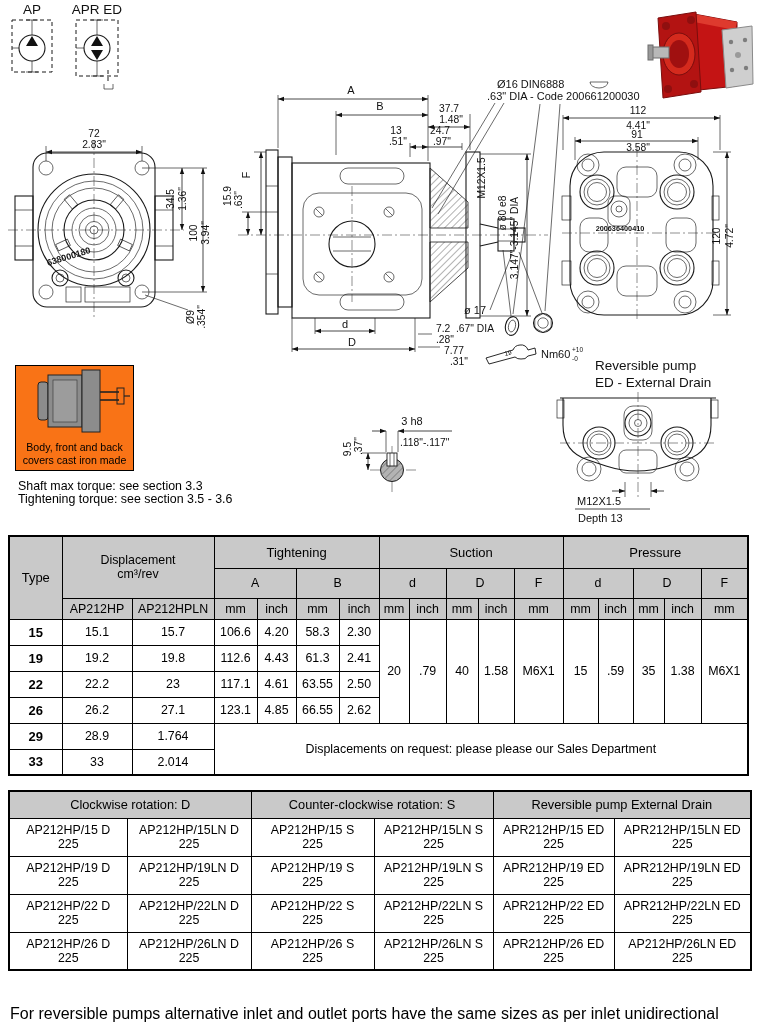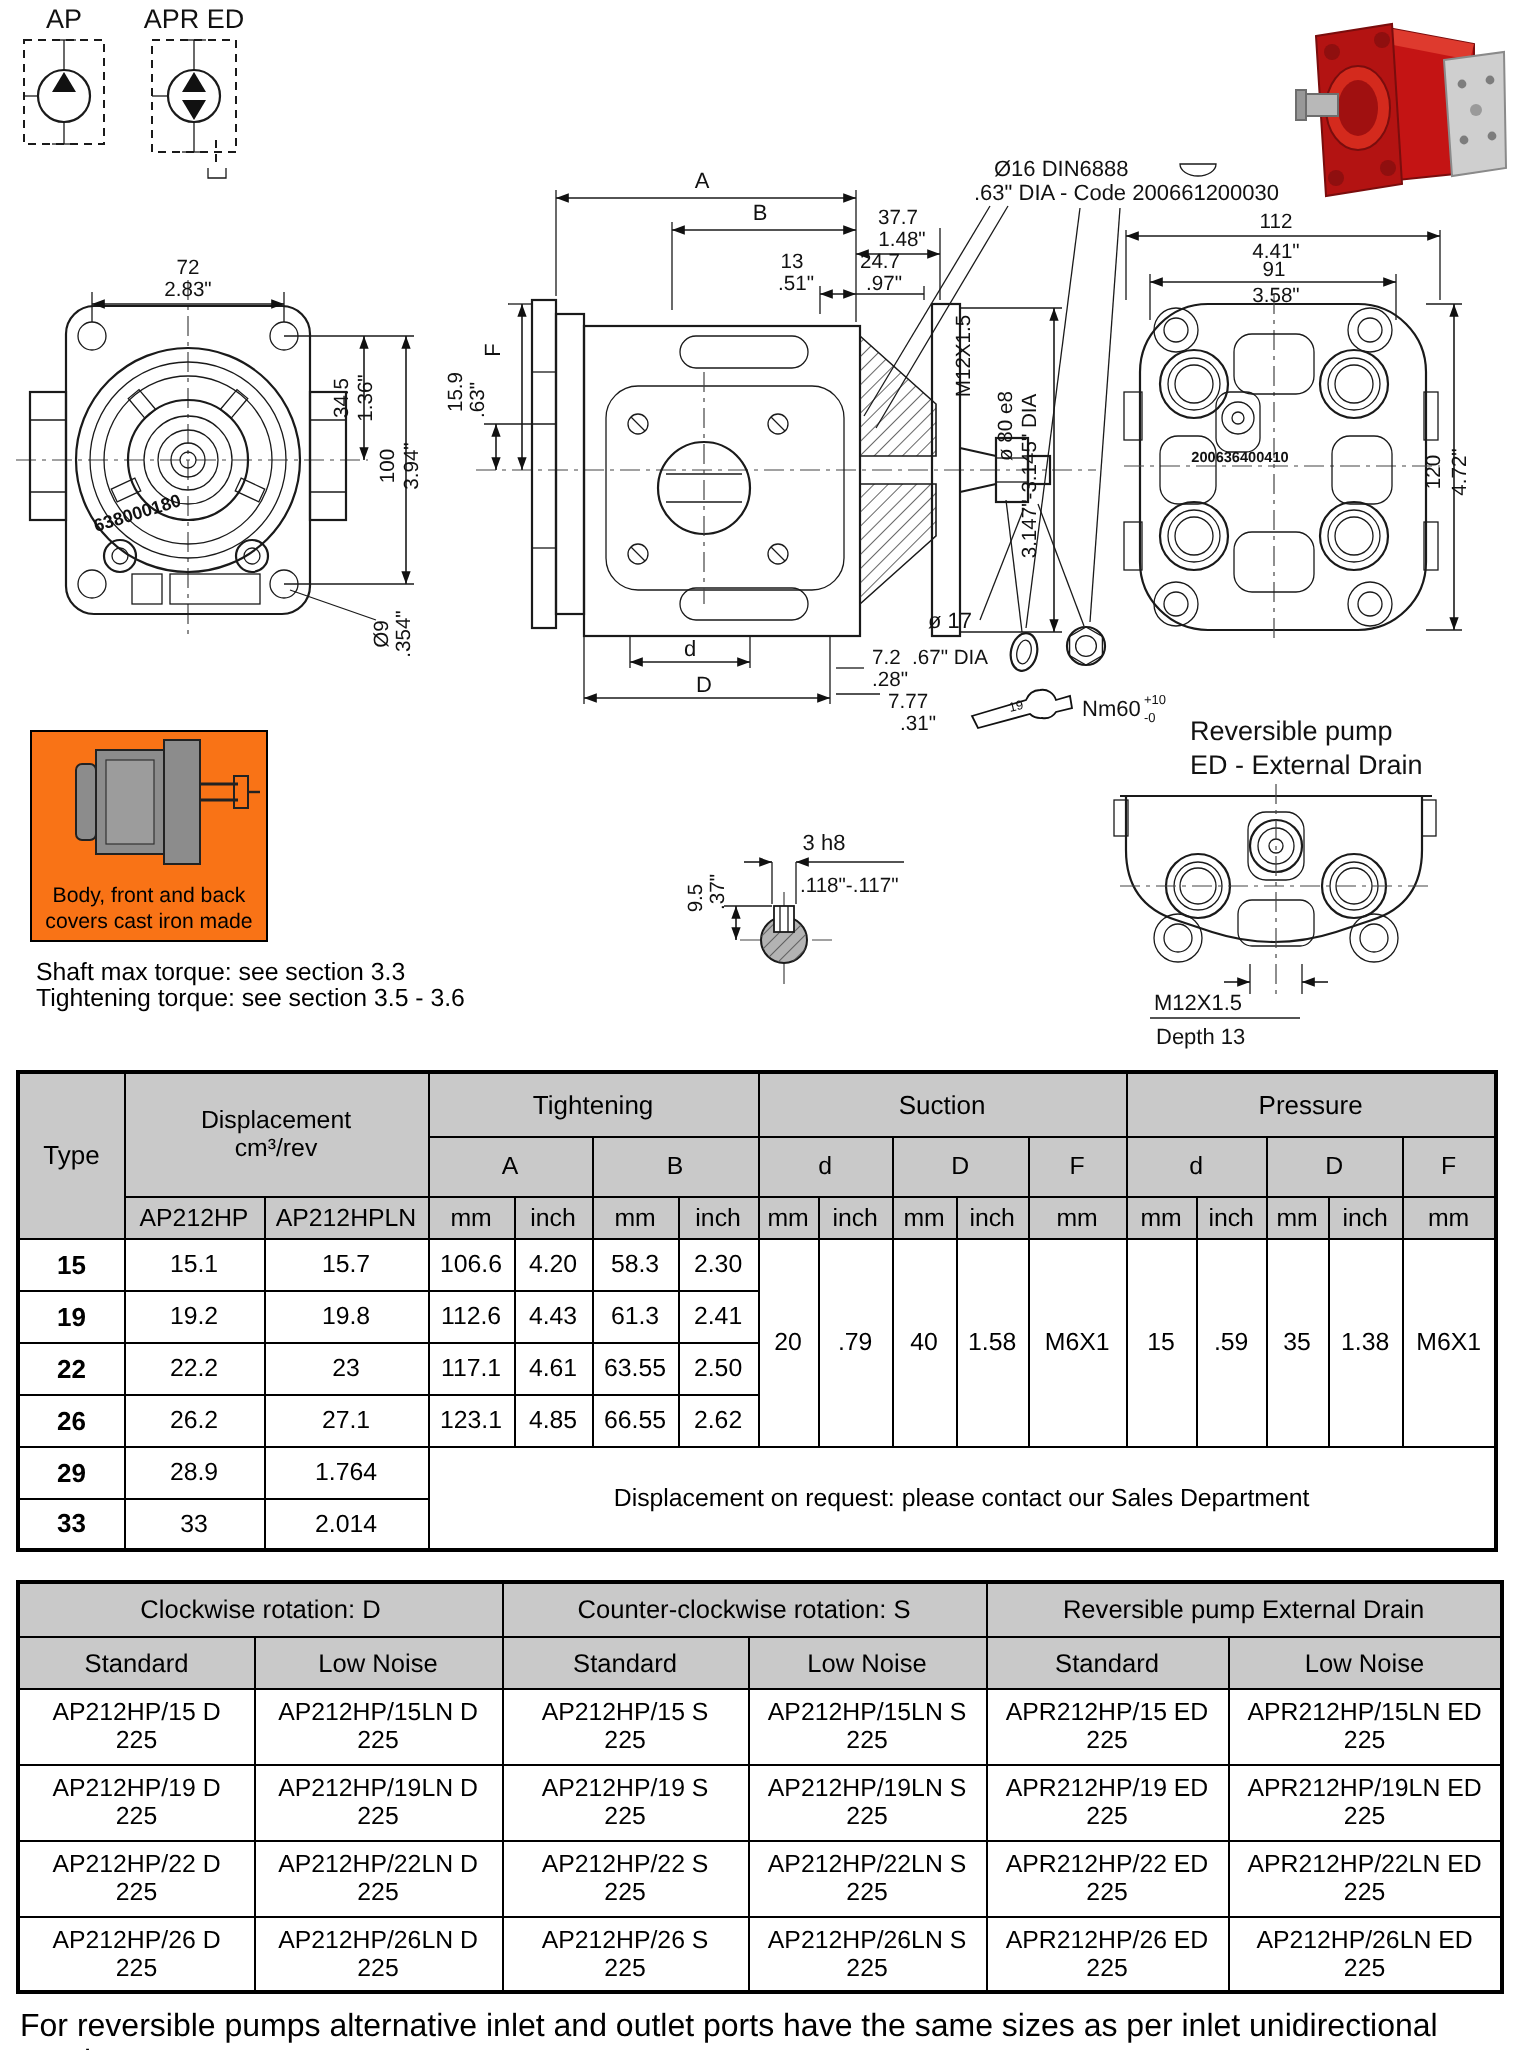--- a/index.html
+++ b/index.html
@@ -513,21 +513,21 @@
       <td>27.1</td>
       <td>123.1</td>
       <td>4.85</td>
       <td>66.55</td>
       <td>2.62</td>
     </tr>
     <tr style="height:26px">
       <td class="typ">29</td>
       <td>28.9</td>
       <td>1.764</td>
-      <td colspan="14" rowspan="2">Displacement on request: please contact our Sales Department</td>
+      <td colspan="14" rowspan="2">Displacements on request: please please our Sales Department</td>
     </tr>
     <tr style="height:26px">
       <td class="typ">33</td>
       <td>33</td>
       <td>2.014</td>
     </tr>
   </tbody>
     </table>
 
   <table class="abs ord" style="left:8px;top:790px">
@@ -538,28 +538,20 @@
       <col style="width:119px">
         <col style="width:121px">
         <col style="width:137px">
     </colgroup>
     <tbody>
         <tr style="height:27px">
       <th colspan="2">Clockwise rotation: D</th>
       <th colspan="2">Counter-clockwise rotation: S</th>
       <th colspan="2">Reversible pump External Drain</th>
     </tr>
-    <tr style="height:26px">
-      <th>Standard</th>
-      <th>Low Noise</th>
-      <th>Standard</th>
-      <th>Low Noise</th>
-      <th>Standard</th>
-      <th>Low Noise</th>
-    </tr>
     <tr style="height:38px">
       <td>
             <div>AP212HP/15 D</div>
             <div>225</div>
           </td>
       <td>
             <div>AP212HP/15LN D</div>
             <div>225</div>
           </td>
       <td>

